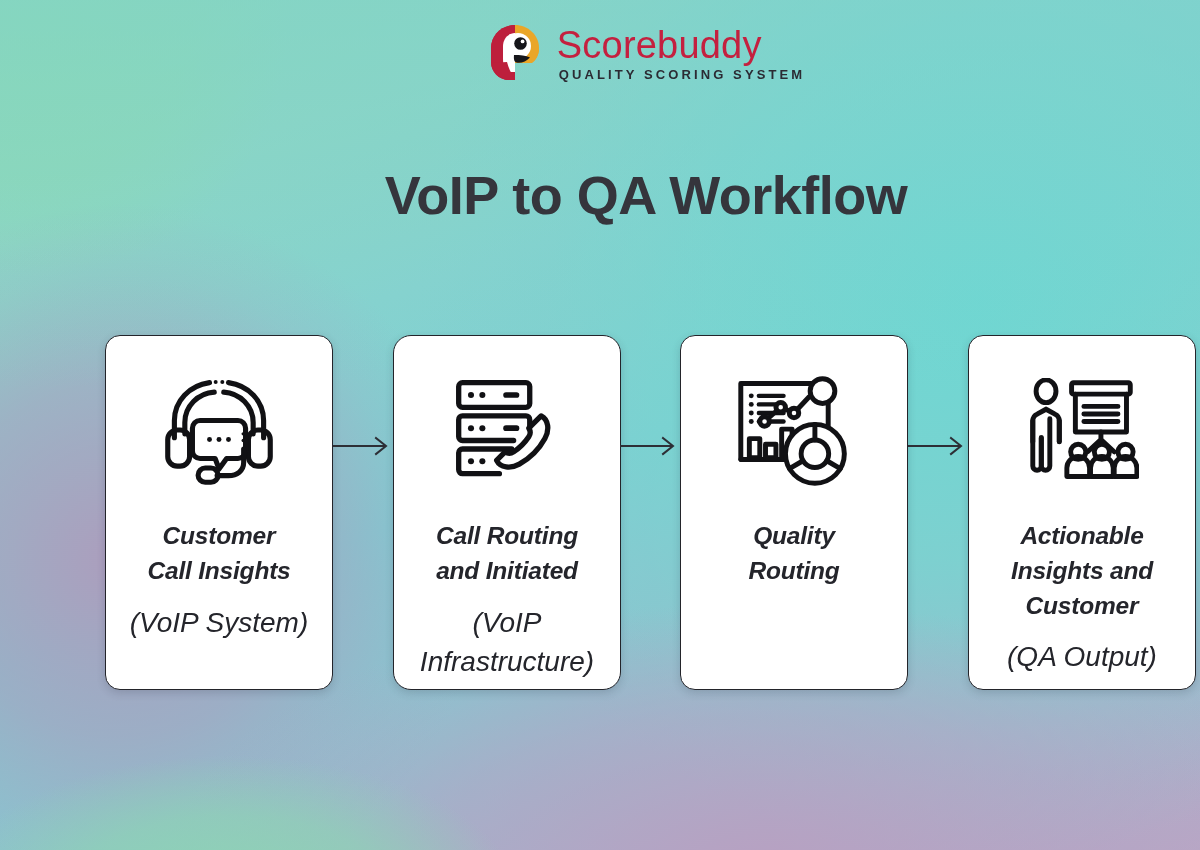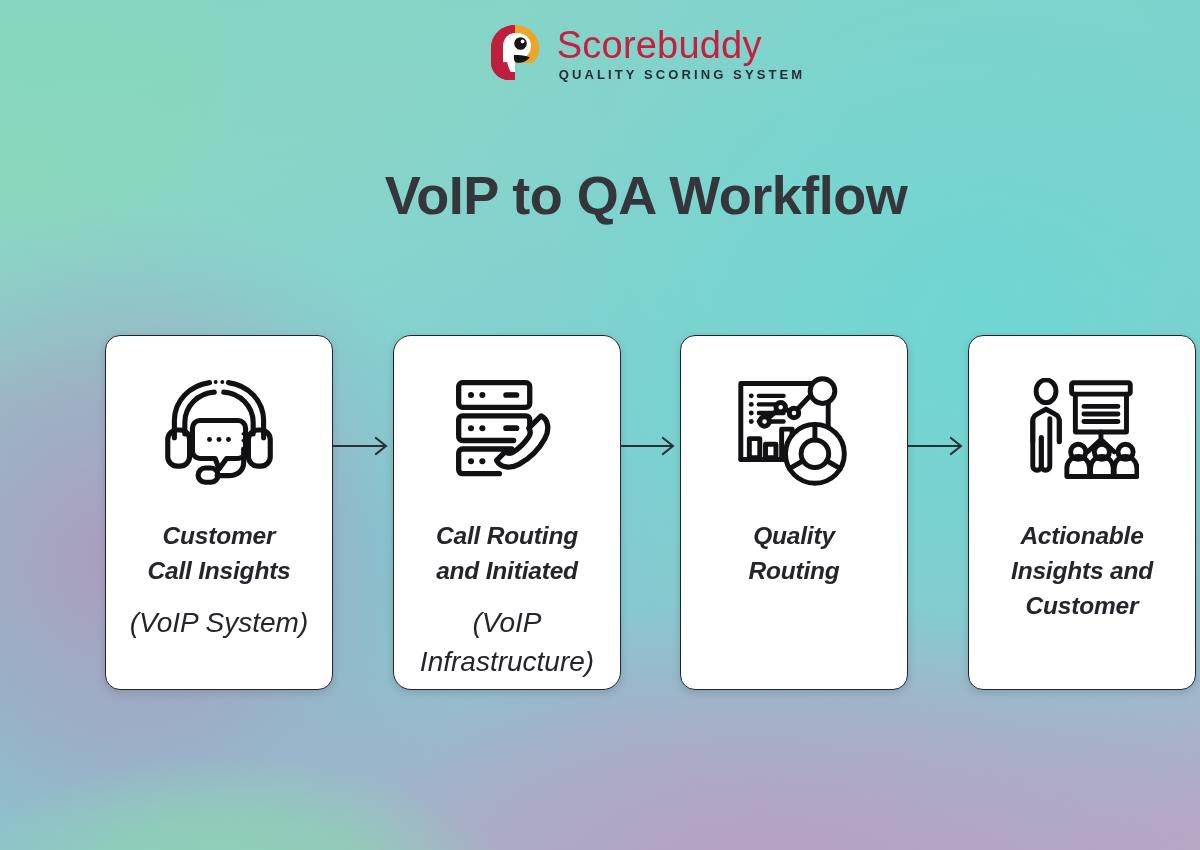--- a/index.html
+++ b/index.html
@@ -370,20 +370,21 @@
           <path d="M69 104 v-9 a12 12 0 0 1 24 0 v9 z"></path>
           <circle cx="106" cy="78" r="8"></circle>
           <path d="M94 104 v-9 a12 12 0 0 1 24 0 v9 z"></path>
         </svg>
       </div>
       <div class="card-title">
         <span>Actionable</span><br>
         <span>Insights and</span><br>
         <span>Customer</span>
       </div>
+      <div class="card-sub">(QA Output)</div>
     </div>
 
     <div class="arrow arrow-1">
       <svg viewBox="0 0 62 22" width="62" height="22" fill="none" stroke="#2d2f36" stroke-width="2" stroke-linecap="square" stroke-linejoin="miter">
         <path d="M0 11 H52"></path>
         <path d="M43 3 L53 11 L43 19"></path>
       </svg>
     </div>
     <div class="arrow arrow-2">
       <svg viewBox="0 0 62 22" width="62" height="22" fill="none" stroke="#2d2f36" stroke-width="2" stroke-linecap="square" stroke-linejoin="miter">

